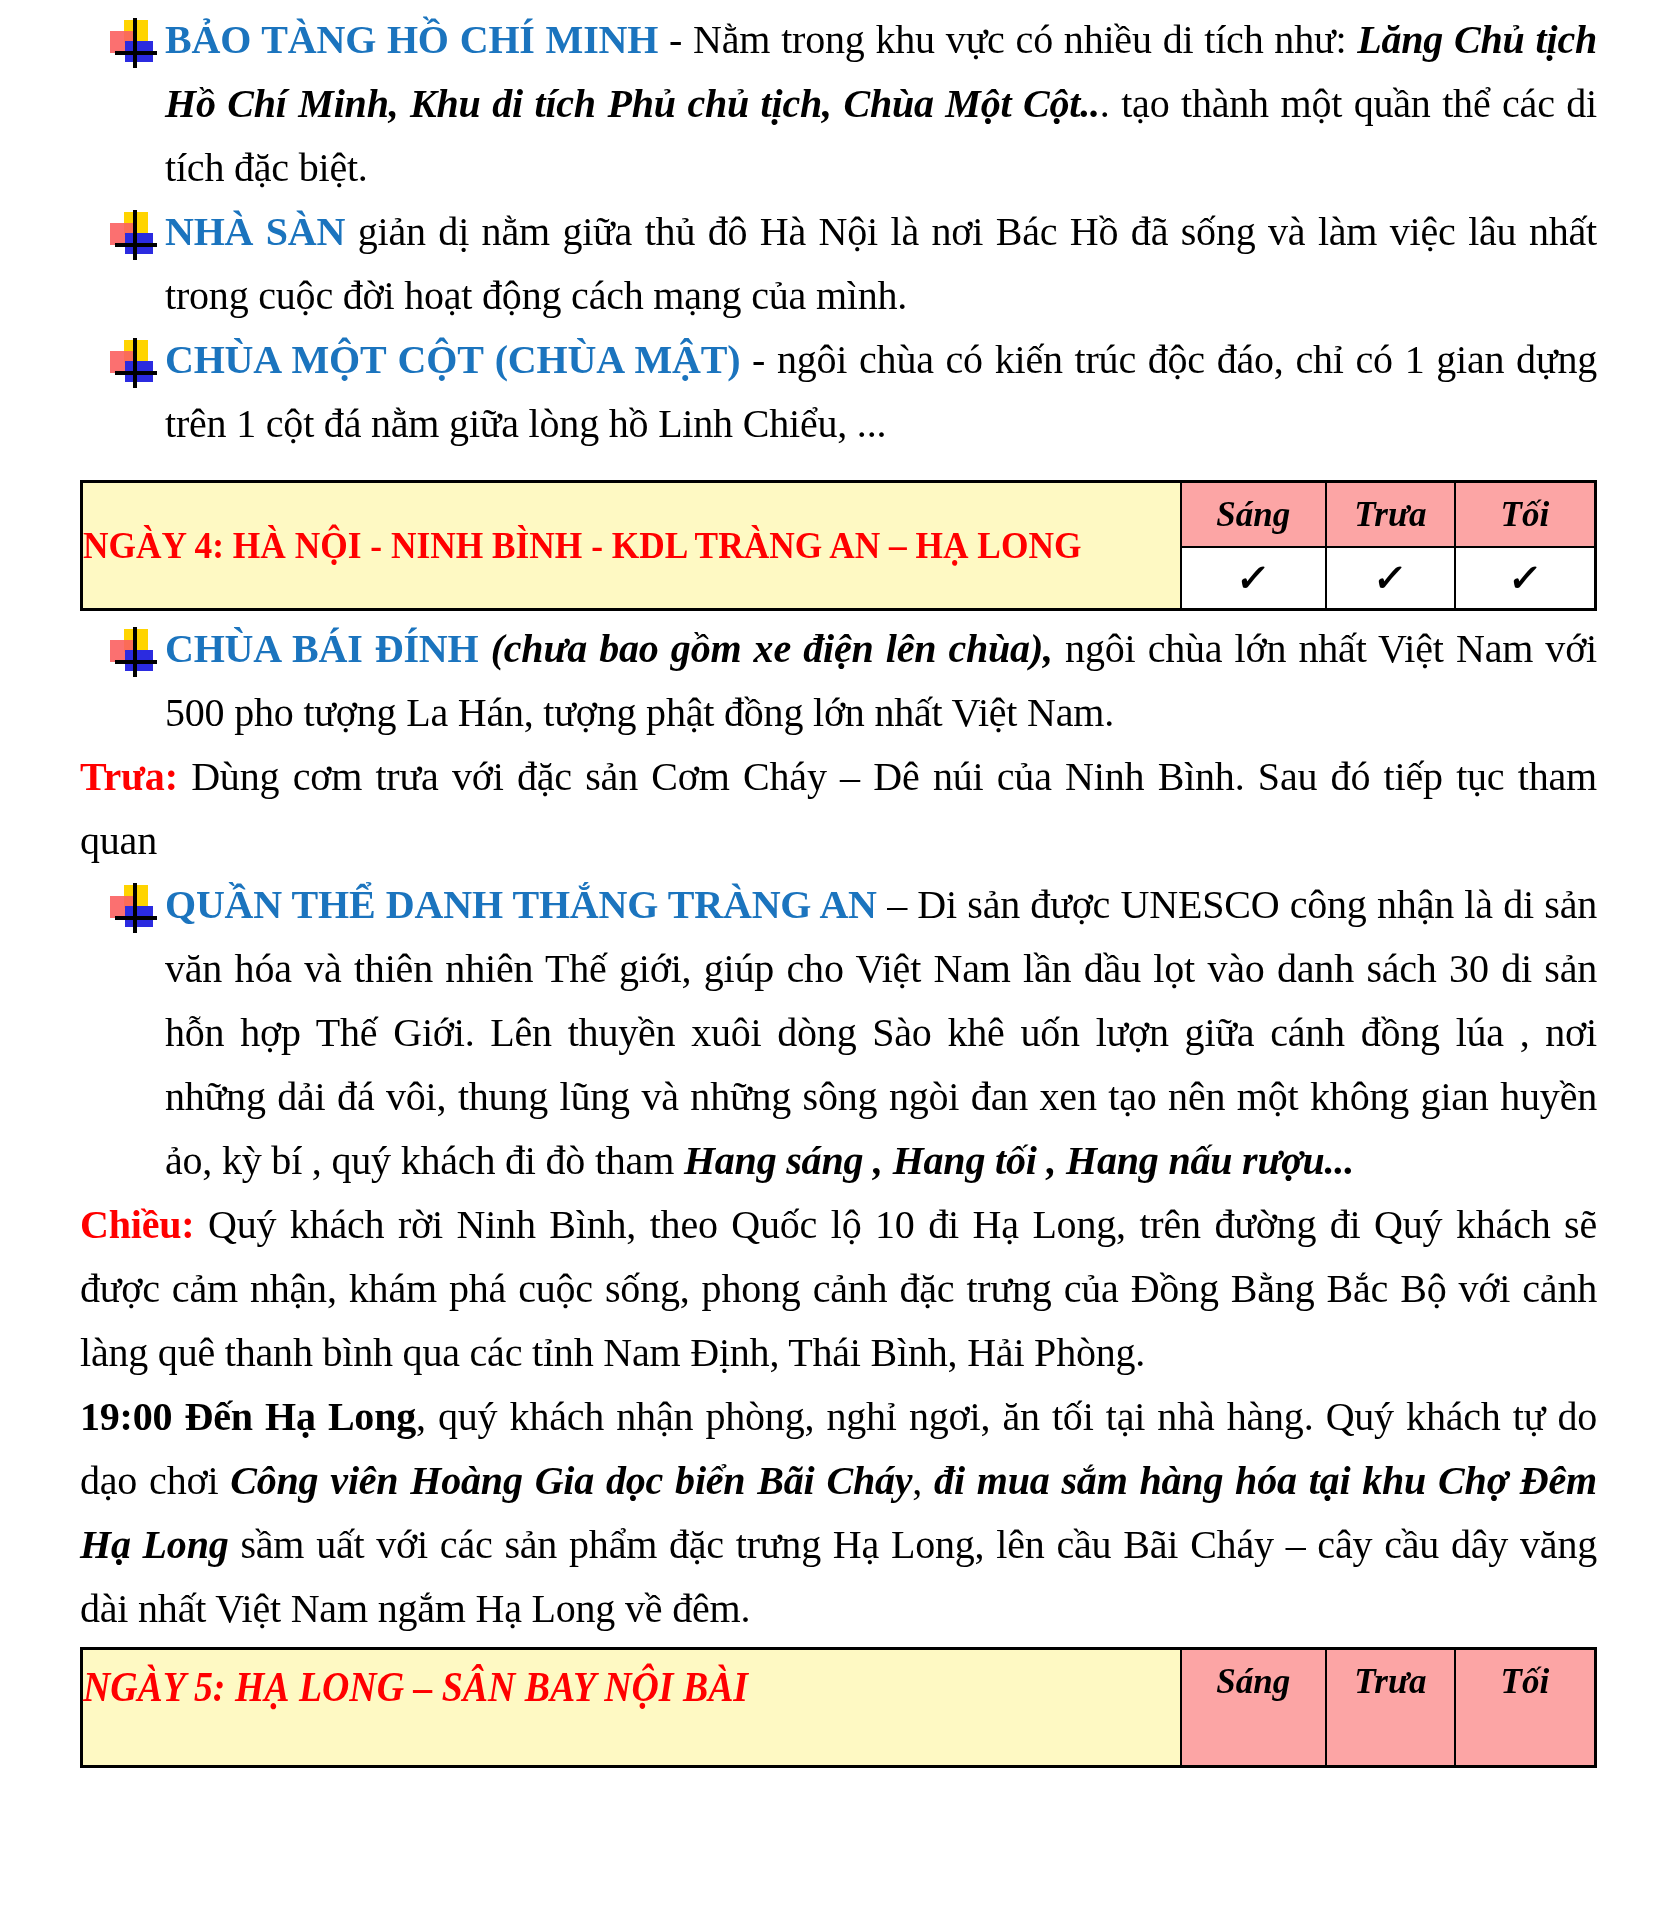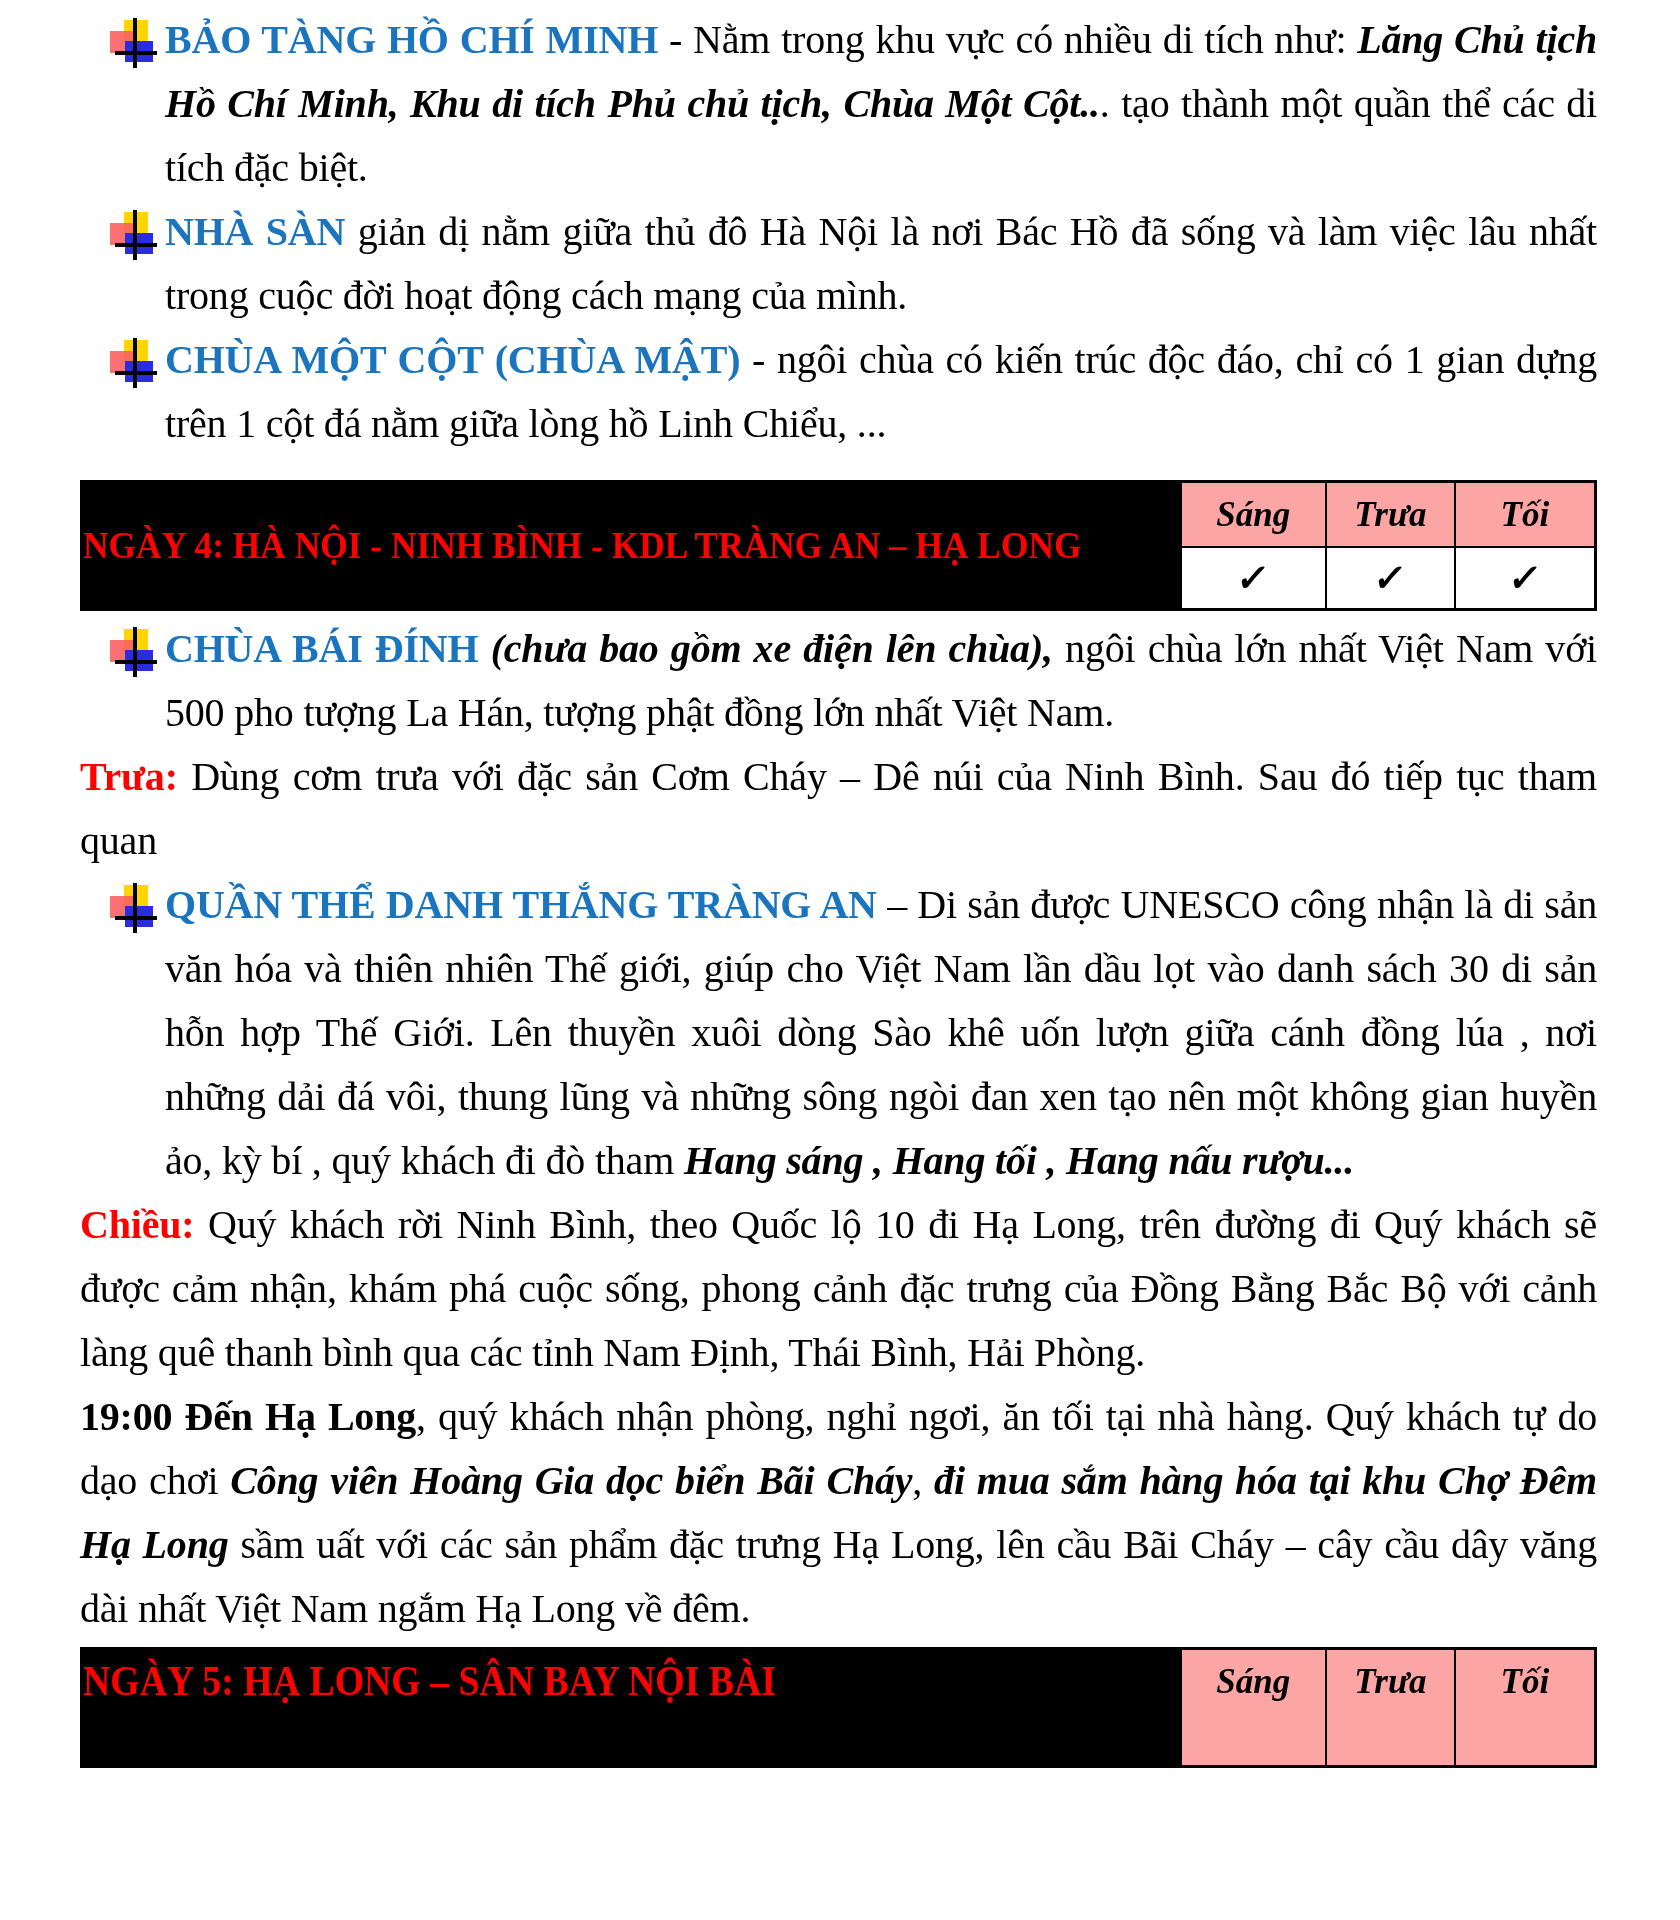--- a/index.html
+++ b/index.html
@@ -28,27 +28,27 @@
   .seg-b{font-weight:bold;}
   .seg-bi{font-weight:bold;font-style:italic;}
   
   table.day-table{
     width:100%;border-collapse:collapse;border:3px solid #000;
     table-layout:fixed;
   }
   #day4-table{margin-top:24px;margin-bottom:6px;}
   #day5-table{margin-top:6px;}
   .day-table td{border:2px solid #000;padding:0;}
-  .title-cell{background:#000000;padding-left:14px;vertical-align:middle;}
+  .title-cell{background:#fef9c3;padding-left:14px;vertical-align:middle;}
   .day-title{
     color:#FF0000;font-weight:bold;font-size:38px;line-height:1.1;
     transform:scaleX(0.93);transform-origin:left center;white-space:nowrap;
     display:inline-block;
   }
-  #day5-table .title-cell{vertical-align:top;padding-top:8px;}
+  #day5-table .title-cell{vertical-align:top;padding-top:14px;font-style:italic;}
   #day5-table .day-title{font-size:42px;transform:scaleX(0.9);}
   .meal-cell{
     background:#fca5a5;text-align:center;vertical-align:middle;
     font-weight:bold;font-style:italic;font-size:35px;height:63px;
   }
   #day5-table .meal-cell{vertical-align:top;padding-top:12px;height:103px;}
   .check-cell{
     background:#ffffff;text-align:center;vertical-align:middle;
     font-size:38px;font-weight:bold;height:60px;
   }

